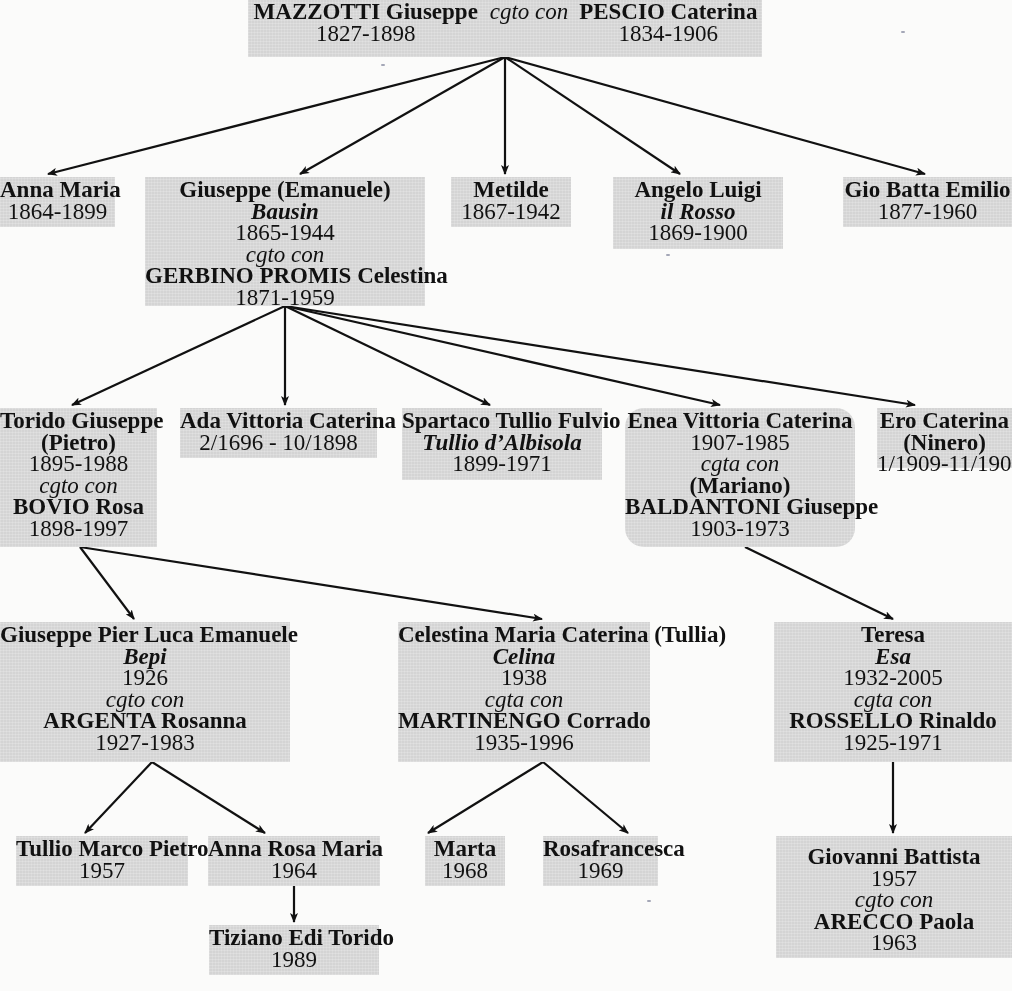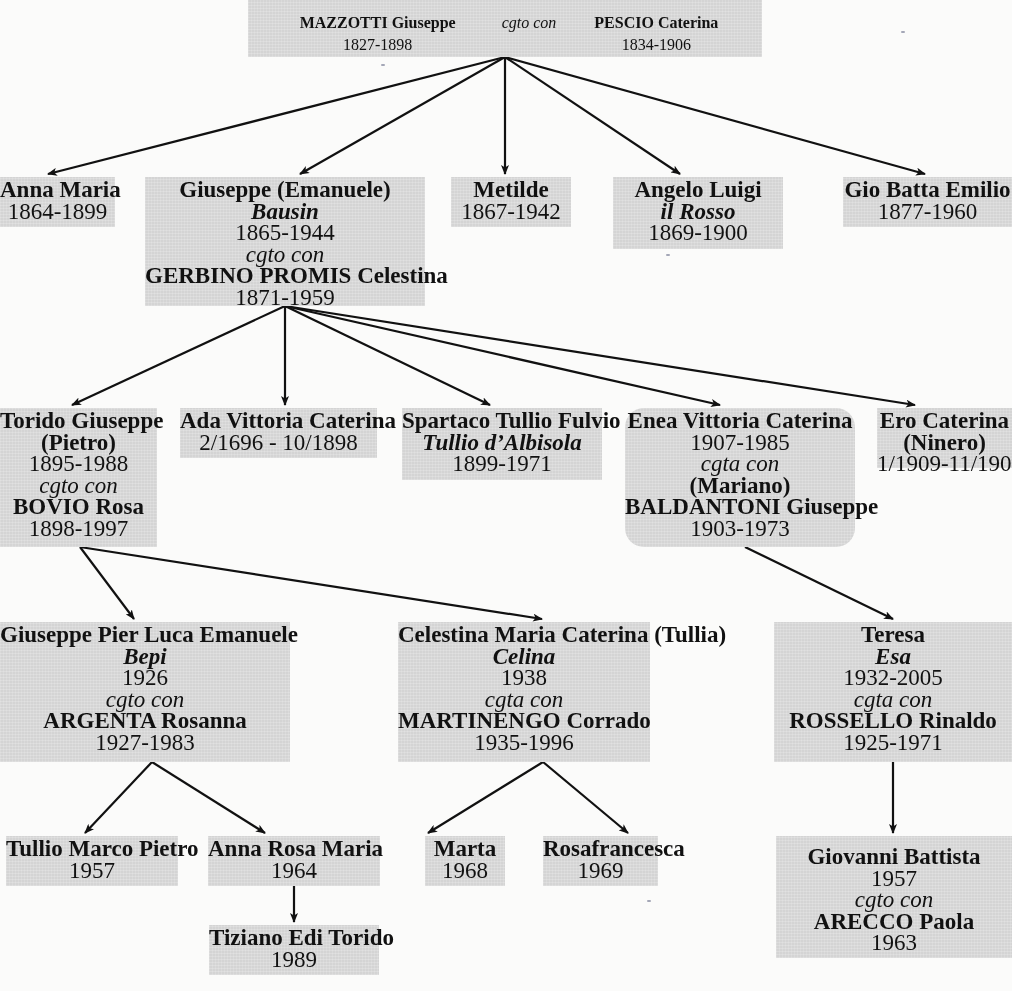--- a/index.html
+++ b/index.html
@@ -21,21 +21,21 @@
     padding-top: 2px;
     font-size: 23px;
     line-height: 21.5px;
     white-space: nowrap;
   }
   .box .name, .box .spouse-name { font-weight: bold; display: block; }
   .box .nick { font-style: italic; font-weight: bold; display: block; }
   .box .dates, .box .spouse-dates { display: block; }
   .box .cgto { font-style: italic; display: block; }
   
-  #root { font-size: 16px; line-height: 22px; padding-top: 12px; }
+  #root { font-size: 23px; line-height: 22px; padding-top: 1px; }
   #root .col { display: inline-block; text-align: center; vertical-align: top; }
   #root .cg { display: inline-block; font-style: italic; padding: 0 10px; vertical-align: top; }
   .speck { position: absolute; width: 4px; height: 2px; background: #6b6f8a; opacity: .6; border-radius: 1px; }
 </style>
 </head>
 <body>
 
 <svg id="arrows" xmlns="http://www.w3.org/2000/svg">
   <defs>
     <marker id="ah" markerWidth="10" markerHeight="8" refX="9" refY="4" orient="auto" markerUnits="userSpaceOnUse">
@@ -150,21 +150,21 @@
 </div>
 <div class="box" id="teresa" style="left:774px; top:622px; width:238px; height:140px;">
   <span class="name">Teresa</span>
   <span class="nick">Esa</span>
   <span class="dates">1932-2005</span>
   <span class="cgto">cgta con</span>
   <span class="spouse-name">ROSSELLO Rinaldo</span>
   <span class="spouse-dates">1925-1971</span>
 </div>
 
-<div class="box" id="tullio-marco-pietro" style="left:6px; top:836px; width:172px; height:50px;">
+<div class="box" id="tullio-marco-pietro" style="left:16px; top:836px; width:172px; height:50px;">
   <span class="name">Tullio Marco Pietro</span>
   <span class="dates">1957</span>
 </div>
 <div class="box" id="anna-rosa-maria" style="left:208px; top:836px; width:172px; height:50px;">
   <span class="name">Anna Rosa Maria</span>
   <span class="dates">1964</span>
 </div>
 <div class="box" id="marta" style="left:425px; top:836px; width:80px; height:50px;">
   <span class="name">Marta</span>
   <span class="dates">1968</span>

